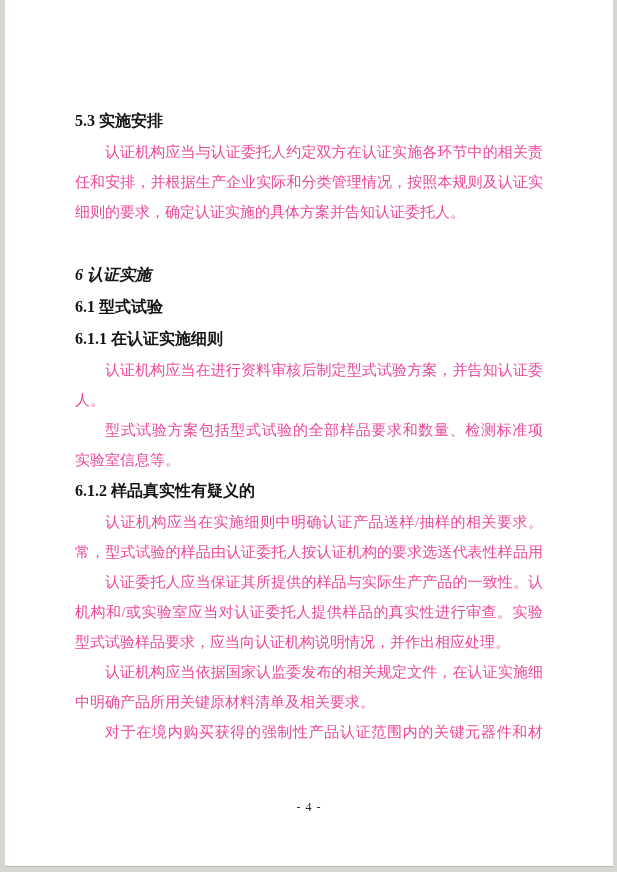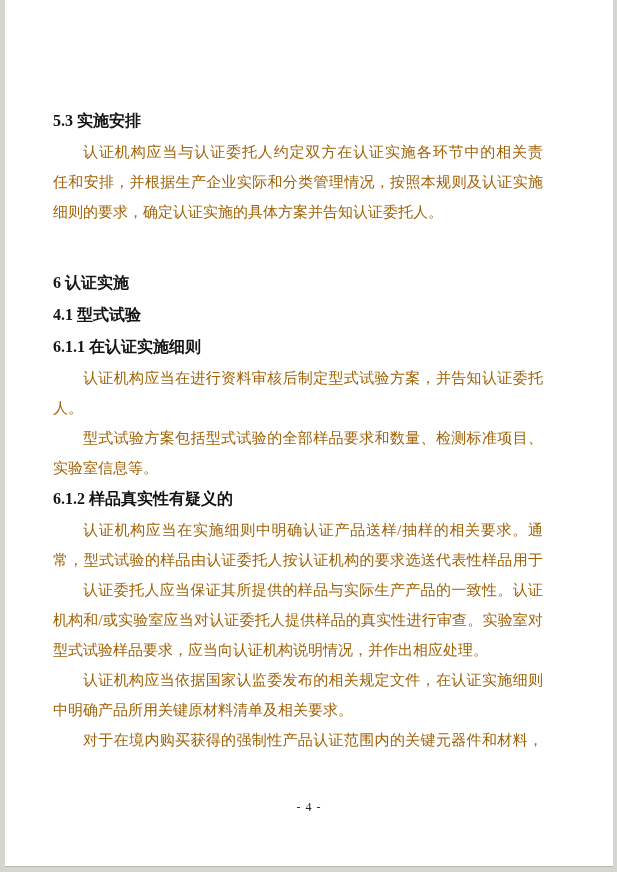--- a/index.html
+++ b/index.html
@@ -15,36 +15,36 @@
   }
   .page {
     position: relative;
     margin-left: 5px;
     width: 608px;
     height: 866px;
     background: #ffffff;
     box-shadow: 0 1px 0 #b8b8b0;
   }
   .content {
-    padding: 105px 70px 0 48px;
+    padding: 105px 70px 0 70px;
   }
   .h-line {
     height: 32px;
     line-height: 32px;
     font-weight: bold;
     font-size: 16px;
     color: #141414;
     white-space: nowrap;
     overflow: hidden;
   }
   .b-line {
     height: 30px;
     line-height: 30px;
     font-size: 15px;
-    color: #a16207;
+    color: #ec4899;
     text-align: justify;
     text-align-last: justify;
     text-justify: inter-character;
     overflow: hidden;
   }
   .b-line.first {
     text-indent: 30px;
   }
   .b-line.endpara {
     text-align: right;
@@ -65,22 +65,22 @@
 </style>
 </head>
 <body>
 
 <div class="page">
   <div class="content">
       <div class="h-line">5.3 实施安排</div>
       <div class="b-line first">认证机构应当与认证委托人约定双方在认证实施各环节中的相关责</div>
       <div class="b-line">任和安排，并根据生产企业实际和分类管理情况，按照本规则及认证实施</div>
       <div class="b-line endpara">细则的要求，确定认证实施的具体方案并告知认证委托人。</div>
-      <div class="h-line" style="margin-top: 40px;">6 认证实施</div>
-      <div class="h-line">4.1 型式试验</div>
+      <div class="h-line" style="margin-top: 32px; font-style: italic;">6 认证实施</div>
+      <div class="h-line">6.1 型式试验</div>
       <div class="h-line">6.1.1 在认证实施细则</div>
       <div class="b-line first">认证机构应当在进行资料审核后制定型式试验方案，并告知认证委托</div>
       <div class="b-line endpara">人。</div>
       <div class="b-line first">型式试验方案包括型式试验的全部样品要求和数量、检测标准项目、</div>
       <div class="b-line endpara">实验室信息等。</div>
       <div class="h-line">6.1.2 样品真实性有疑义的</div>
       <div class="b-line first">认证机构应当在实施细则中明确认证产品送样/抽样的相关要求。通</div>
       <div class="b-line">常，型式试验的样品由认证委托人按认证机构的要求选送代表性样品用于</div>
       <div class="b-line first">认证委托人应当保证其所提供的样品与实际生产产品的一致性。认证</div>
       <div class="b-line">机构和/或实验室应当对认证委托人提供样品的真实性进行审查。实验室对</div>

